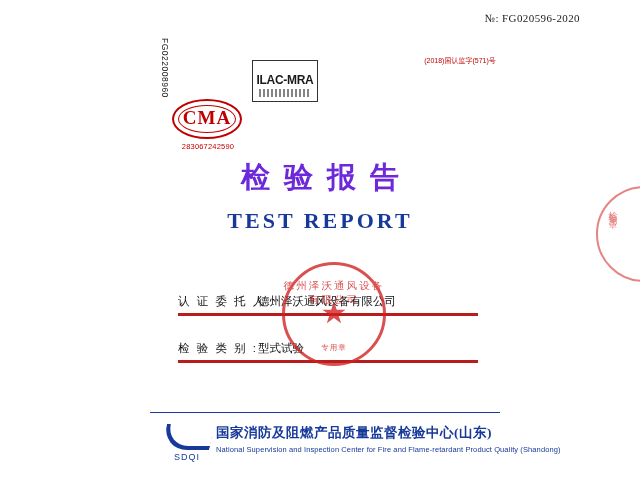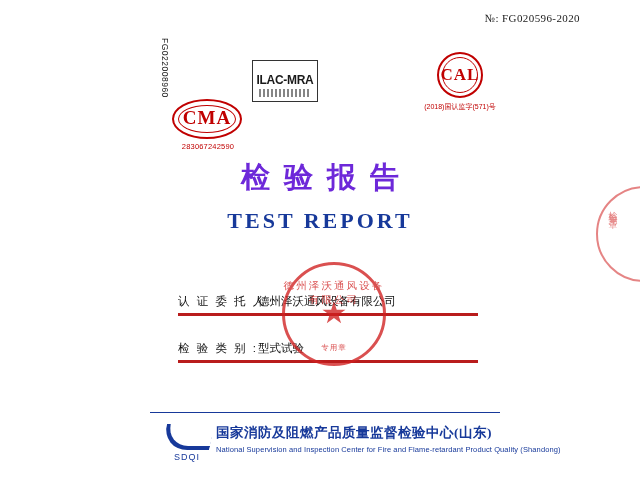--- a/index.html
+++ b/index.html
@@ -411,23 +411,20 @@
 
     <div class="ilac-wrap">
       <div class="ilac-box">
         <div class="ilac-text">ILAC-MRA</div>
         <div class="ilac-bars"></div>
       </div>
     </div>
 
 
     <div class="cal-wrap">
-      <div class="cal-circle">
-        <div class="cal-letters">CAL</div>
-      </div>
       <div class="cal-code">(2018)国认监字(571)号</div>
     </div>
   </div>
 
   <div class="title-cn">检验报告</div>
   <div class="title-en">TEST REPORT</div>
 
   <div class="seal-edge">
     <div class="seal-edge-text">检验专用章</div>
   </div>

